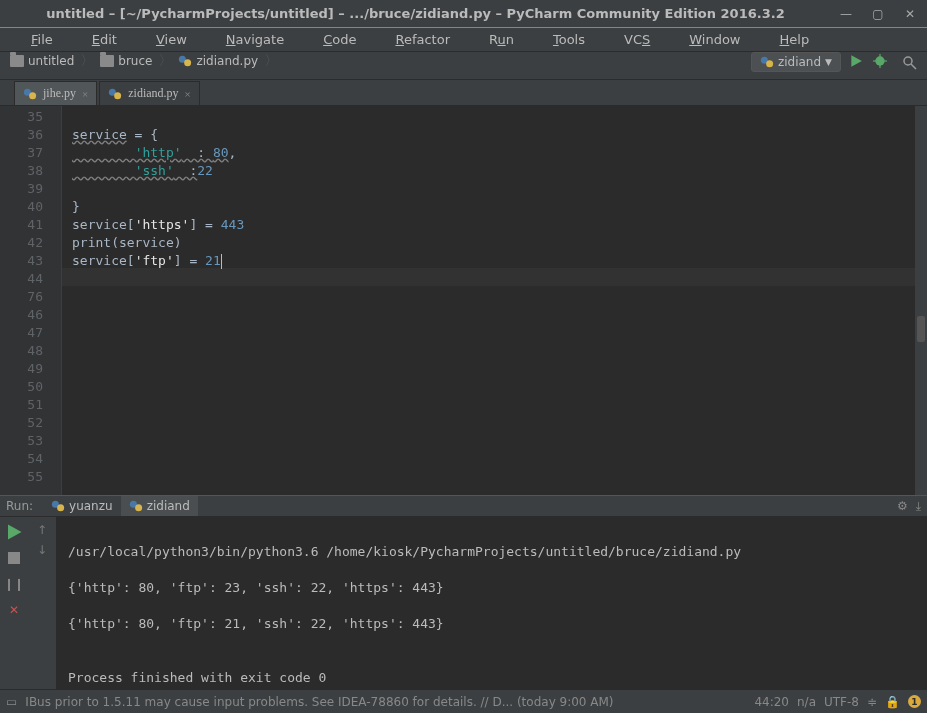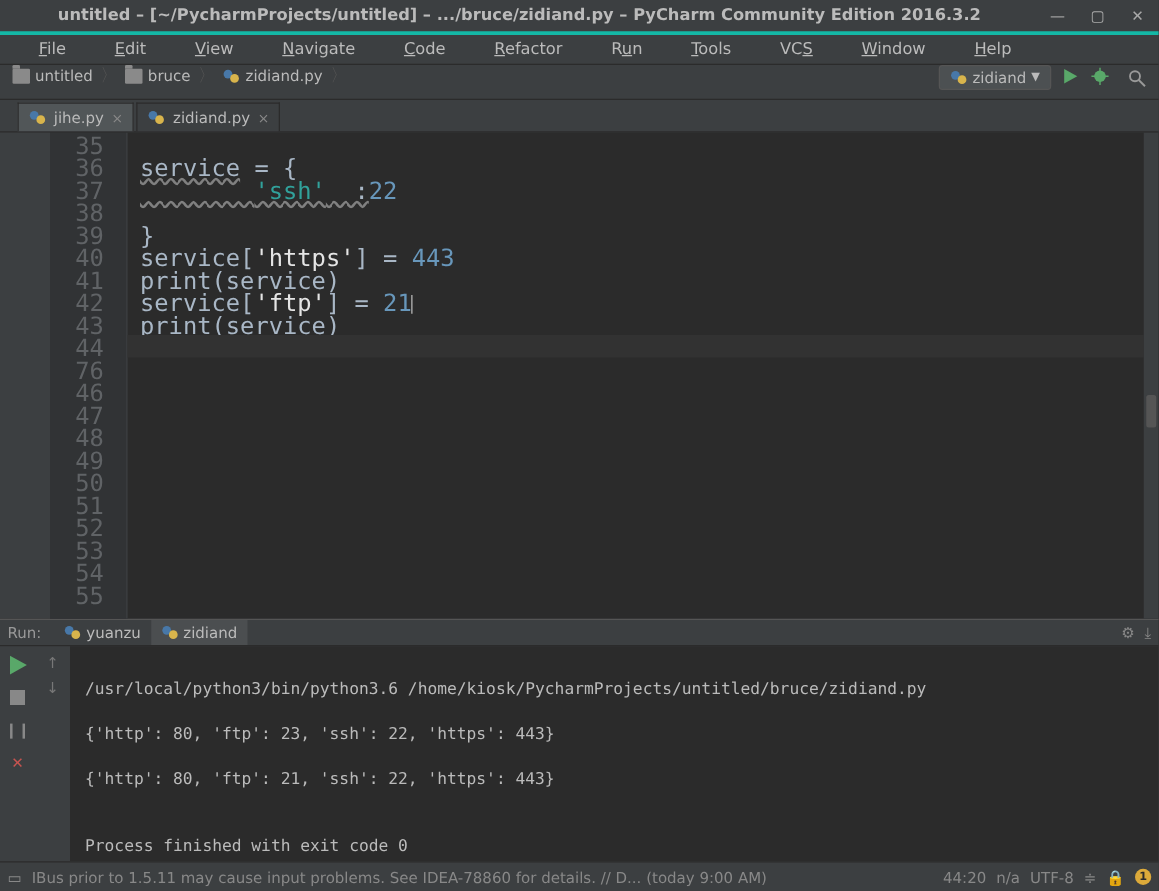--- a/index.html
+++ b/index.html
@@ -13,21 +13,21 @@
   overflow: hidden;
   display: flex;
   flex-direction: column;
 }
 .titlebar {
   background: #3c3f41;
   height: 28px;
   display: flex;
   align-items: center;
   padding: 0 8px;
-  border-bottom: 3px solid #14b8a6;
+  border-bottom: 1px solid #14b8a6;
 }
 .titlebar-title {
   flex: 1;
   text-align: center;
   color: #bbbbbb;
   font-weight: bold;
   font-size: 13px;
 }
 .titlebar-btn {
   width: 18px;
@@ -132,20 +132,21 @@
   margin-left: 10px;
   color: #999;
 }
 .editor-tabs {
   background: #3c3f41;
   height: 26px;
   display: flex;
   align-items: end;
   padding-left: 14px;
   border-bottom: 1px solid #2b2b2b;
+  font-family: Liberation Serif, serif;
 }
 .editor-tab {
   display: flex;
   align-items: center;
   gap: 6px;
   padding: 4px 8px;
   background: #515658;
   border: 1px solid #2b2b2b;
   border-bottom: none;
   color: #bbbbbb;
@@ -156,23 +157,22 @@
 }
 .tab-close {
   color: #888;
   font-size: 11px;
 }
 .editor-area {
   display: flex;
   flex: 1;
   background: #2b2b2b;
   font-family: "DejaVu Sans Mono", monospace;
-  font-size: 19px;
+  font-size: 13px;
   overflow: hidden;
-  margin-left: 40px;
 }
 .gutter {
   width: 62px;
   background: #313335;
   color: #606366;
   text-align: right;
   padding-right: 18px;
   padding-top: 2px;
   line-height: 18px;
   border-right: 1px solid #3c3f41;
@@ -437,20 +437,21 @@
     <div class="gutter-line">51</div>
     <div class="gutter-line">52</div>
     <div class="gutter-line">53</div>
     <div class="gutter-line">54</div>
     <div class="gutter-line">55</div>
   </div>
   <div class="code">
     <div class="current-line" style="top:162px;"></div>
     <div class="code-line"></div>
     <div class="code-line"><span class="wavy">service</span><span> = {</span></div>
+    <div class="code-line"><span class="wavy">        </span><span class="str-wavy">'http'</span><span class="wavy">  : </span><span class="num wavy">80</span><span>,</span></div>
     <div class="code-line"><span class="wavy">        </span><span class="str-wavy">'ssh'</span><span class="wavy">  :</span><span class="num">22</span></div>
     <div class="code-line"></div>
     <div class="code-line"><span>}</span></div>
     <div class="code-line"><span>service[</span><span class="str">'https'</span><span>] = </span><span class="num">443</span></div>
     <div class="code-line"><span>print(service)</span></div>
     <div class="code-line" style="position:relative;"><span>service[</span><span class="str">'ftp'</span><span>] = </span><span class="num">21</span><span class="caret"></span></div>
     <div class="code-line"><span>print(service)</span></div>
   </div>
   <div class="scrollbar-track">
     <div class="scrollbar-thumb" style="top:210px;height:26px;"></div>

